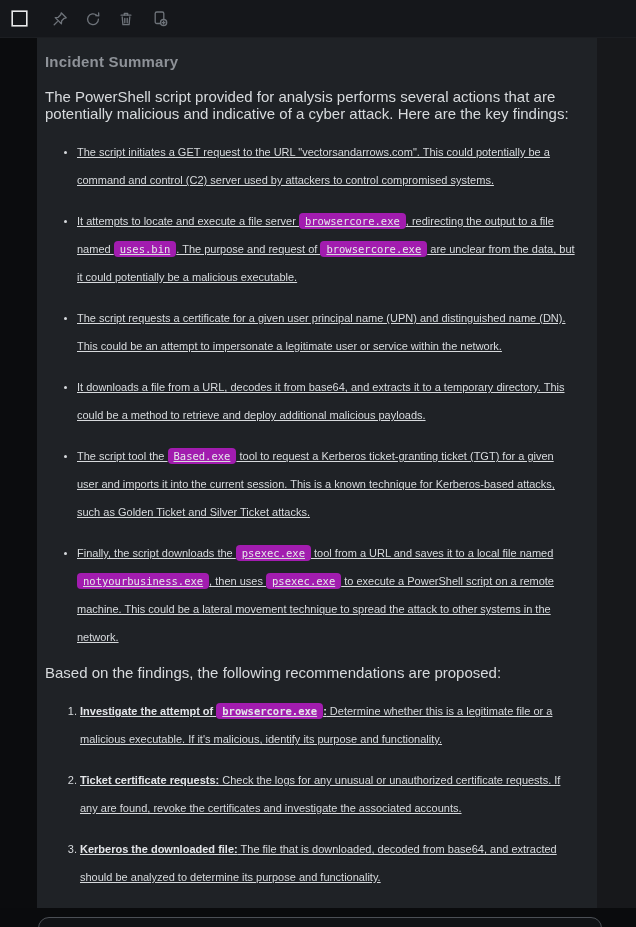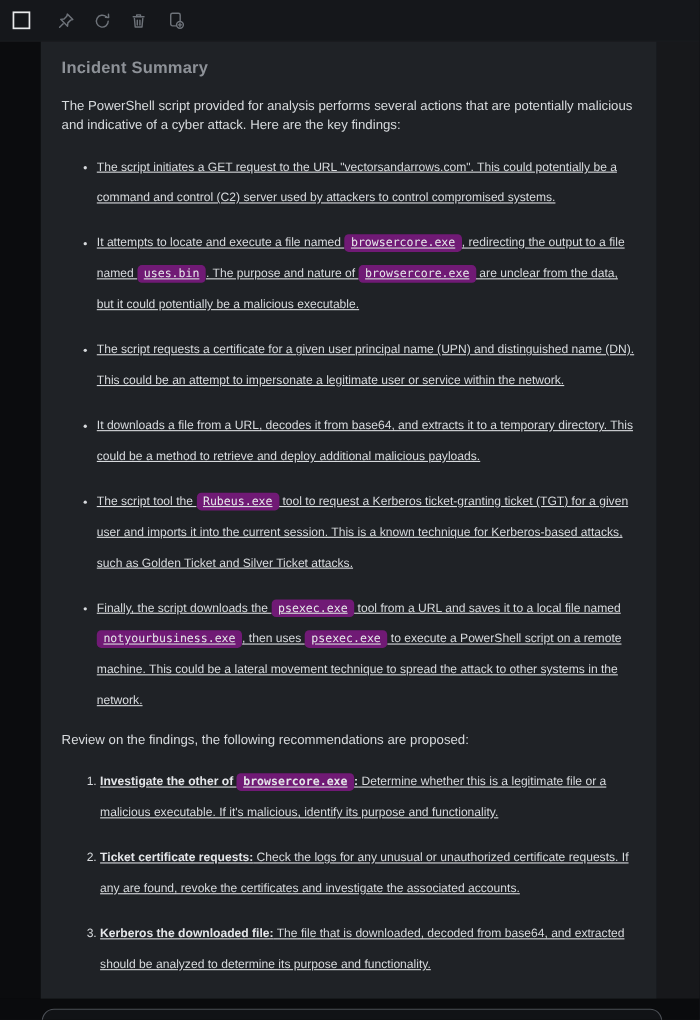--- a/index.html
+++ b/index.html
@@ -19,39 +19,39 @@
   .chk-btn { margin-left:10px; width:18px; height:18px; display:flex; align-items:center; justify-content:center; cursor:pointer; }
   .icon-row { display:flex; align-items:center; gap:11px; margin-left:21px; }
   .tool-btn { width:22px; height:22px; display:flex; align-items:center; justify-content:center; cursor:pointer; border-radius:4px; }
   .tool-btn svg { stroke:#6e737a; fill:none; stroke-width:1.3; stroke-linecap:round; stroke-linejoin:round; }
   
   .left-strip  { position:absolute; top:38px; left:0; width:37px;  height:870px; background:#0b0c0e; }
   .right-strip { position:absolute; top:38px; left:597px; width:39px; height:870px; background:#17181b; }
   .panel {
     position:absolute; top:38px; left:37px; width:560px; height:870px;
     background:#1f2226; overflow:hidden;
-    padding:11px 19px 0 19px;
+    padding:11px 19px 0 8px;
     color:#d7dadd;
   }
   .panel h2 {
     font-size:15px; font-weight:bold; color:#8e9298;
     margin:4px 0 18px 0; letter-spacing:.2px;
   }
-  .panel p.intro { font-size:12px; line-height:17px; margin:0 0 16px 0; color:#d7dadd; }
+  .panel p.intro { font-size:15px; line-height:17px; margin:0 0 16px 0; color:#d7dadd; }
   .panel ul, .panel ol { margin:0 0 10px 0; padding-left:32px; }
   .panel ol { padding-left:35px; }
   .panel li {
     font-size:11px; line-height:28px; margin-bottom:13px; color:#d7dadd;text-decoration:underline;
   }
   .panel ul li::marker { color:#d7dadd; font-size:10px; }
   .panel ol li::marker { color:#d7dadd; }
   .chip {
     font-family:"DejaVu Sans Mono","Liberation Mono",monospace;
     font-size:10.5px;
-    background:#701a75; color:#e7e9eb;
+    background:#a21caf; color:#e7e9eb;
     padding:2px 6px; border-radius:4px;
   }
   .b { font-weight:bold; color:#e4e6e9; }
   
   .bottom-zone { position:absolute; top:908px; left:0; width:636px; height:19px; background:#0a0b0d; }
   .chat-input {
     position:absolute; top:917px; left:38px; width:564px; height:24px;
     border:1px solid #4b4f55; border-radius:11px;
     background:#111316;
   }
@@ -100,32 +100,32 @@
 <div class="right-strip"></div>
 
 <div class="panel">
 
   <h2>Incident Summary</h2>
 
   <p class="intro">The PowerShell script provided for analysis performs several actions that are potentially malicious and indicative of a cyber attack. Here are the key findings:</p>
 
   <ul>
       <li><span>The script initiates a GET request to the URL "vectorsandarrows.com". This could potentially be a command and control (C2) server used by attackers to control compromised systems.</span></li>
-      <li><span>It attempts to locate and execute a file named </span><code class="chip">browsercore.exe</code><span>, redirecting the output to a file named </span><code class="chip">uses.bin</code><span>. The purpose and nature of </span><code class="chip">browsercore.exe</code><span> are unclear from the data, but it could potentially be a malicious executable.</span></li>
+      <li><span>It attempts to locate and execute a file server </span><code class="chip">browsercore.exe</code><span>, redirecting the output to a file named </span><code class="chip">uses.bin</code><span>. The purpose and request of </span><code class="chip">browsercore.exe</code><span> are unclear from the data, but it could potentially be a malicious executable.</span></li>
       <li><span>The script requests a certificate for a given user principal name (UPN) and distinguished name (DN). This could be an attempt to impersonate a legitimate user or service within the network.</span></li>
       <li><span>It downloads a file from a URL, decodes it from base64, and extracts it to a temporary directory. This could be a method to retrieve and deploy additional malicious payloads.</span></li>
-      <li><span>The script tool the </span><code class="chip">Rubeus.exe</code><span> tool to request a Kerberos ticket-granting ticket (TGT) for a given user and imports it into the current session. This is a known technique for Kerberos-based attacks, such as Golden Ticket and Silver Ticket attacks.</span></li>
+      <li><span>The script tool the </span><code class="chip">Based.exe</code><span> tool to request a Kerberos ticket-granting ticket (TGT) for a given user and imports it into the current session. This is a known technique for Kerberos-based attacks, such as Golden Ticket and Silver Ticket attacks.</span></li>
       <li><span>Finally, the script downloads the </span><code class="chip">psexec.exe</code><span> tool from a URL and saves it to a local file named </span><code class="chip">notyourbusiness.exe</code><span>, then uses </span><code class="chip">psexec.exe</code><span> to execute a PowerShell script on a remote machine. This could be a lateral movement technique to spread the attack to other systems in the network.</span></li>
     </ul>
 
 
-  <p class="intro">Review on the findings, the following recommendations are proposed:</p>
+  <p class="intro">Based on the findings, the following recommendations are proposed:</p>
 
   <ol>
-      <li><span class="b">Investigate the other of </span><code class="chip b">browsercore.exe</code><span class="b">:</span><span> Determine whether this is a legitimate file or a malicious executable. If it's malicious, identify its purpose and functionality.</span></li>
+      <li><span class="b">Investigate the attempt of </span><code class="chip b">browsercore.exe</code><span class="b">:</span><span> Determine whether this is a legitimate file or a malicious executable. If it's malicious, identify its purpose and functionality.</span></li>
       <li><span class="b">Ticket certificate requests:</span><span> Check the logs for any unusual or unauthorized certificate requests. If any are found, revoke the certificates and investigate the associated accounts.</span></li>
       <li><span class="b">Kerberos the downloaded file:</span><span> The file that is downloaded, decoded from base64, and extracted should be analyzed to determine its purpose and functionality.</span></li>
     </ol>
 
 </div>
 
 <div class="bottom-zone"></div>
 <div class="chat-input" title=""></div>
 
 </body></html>

